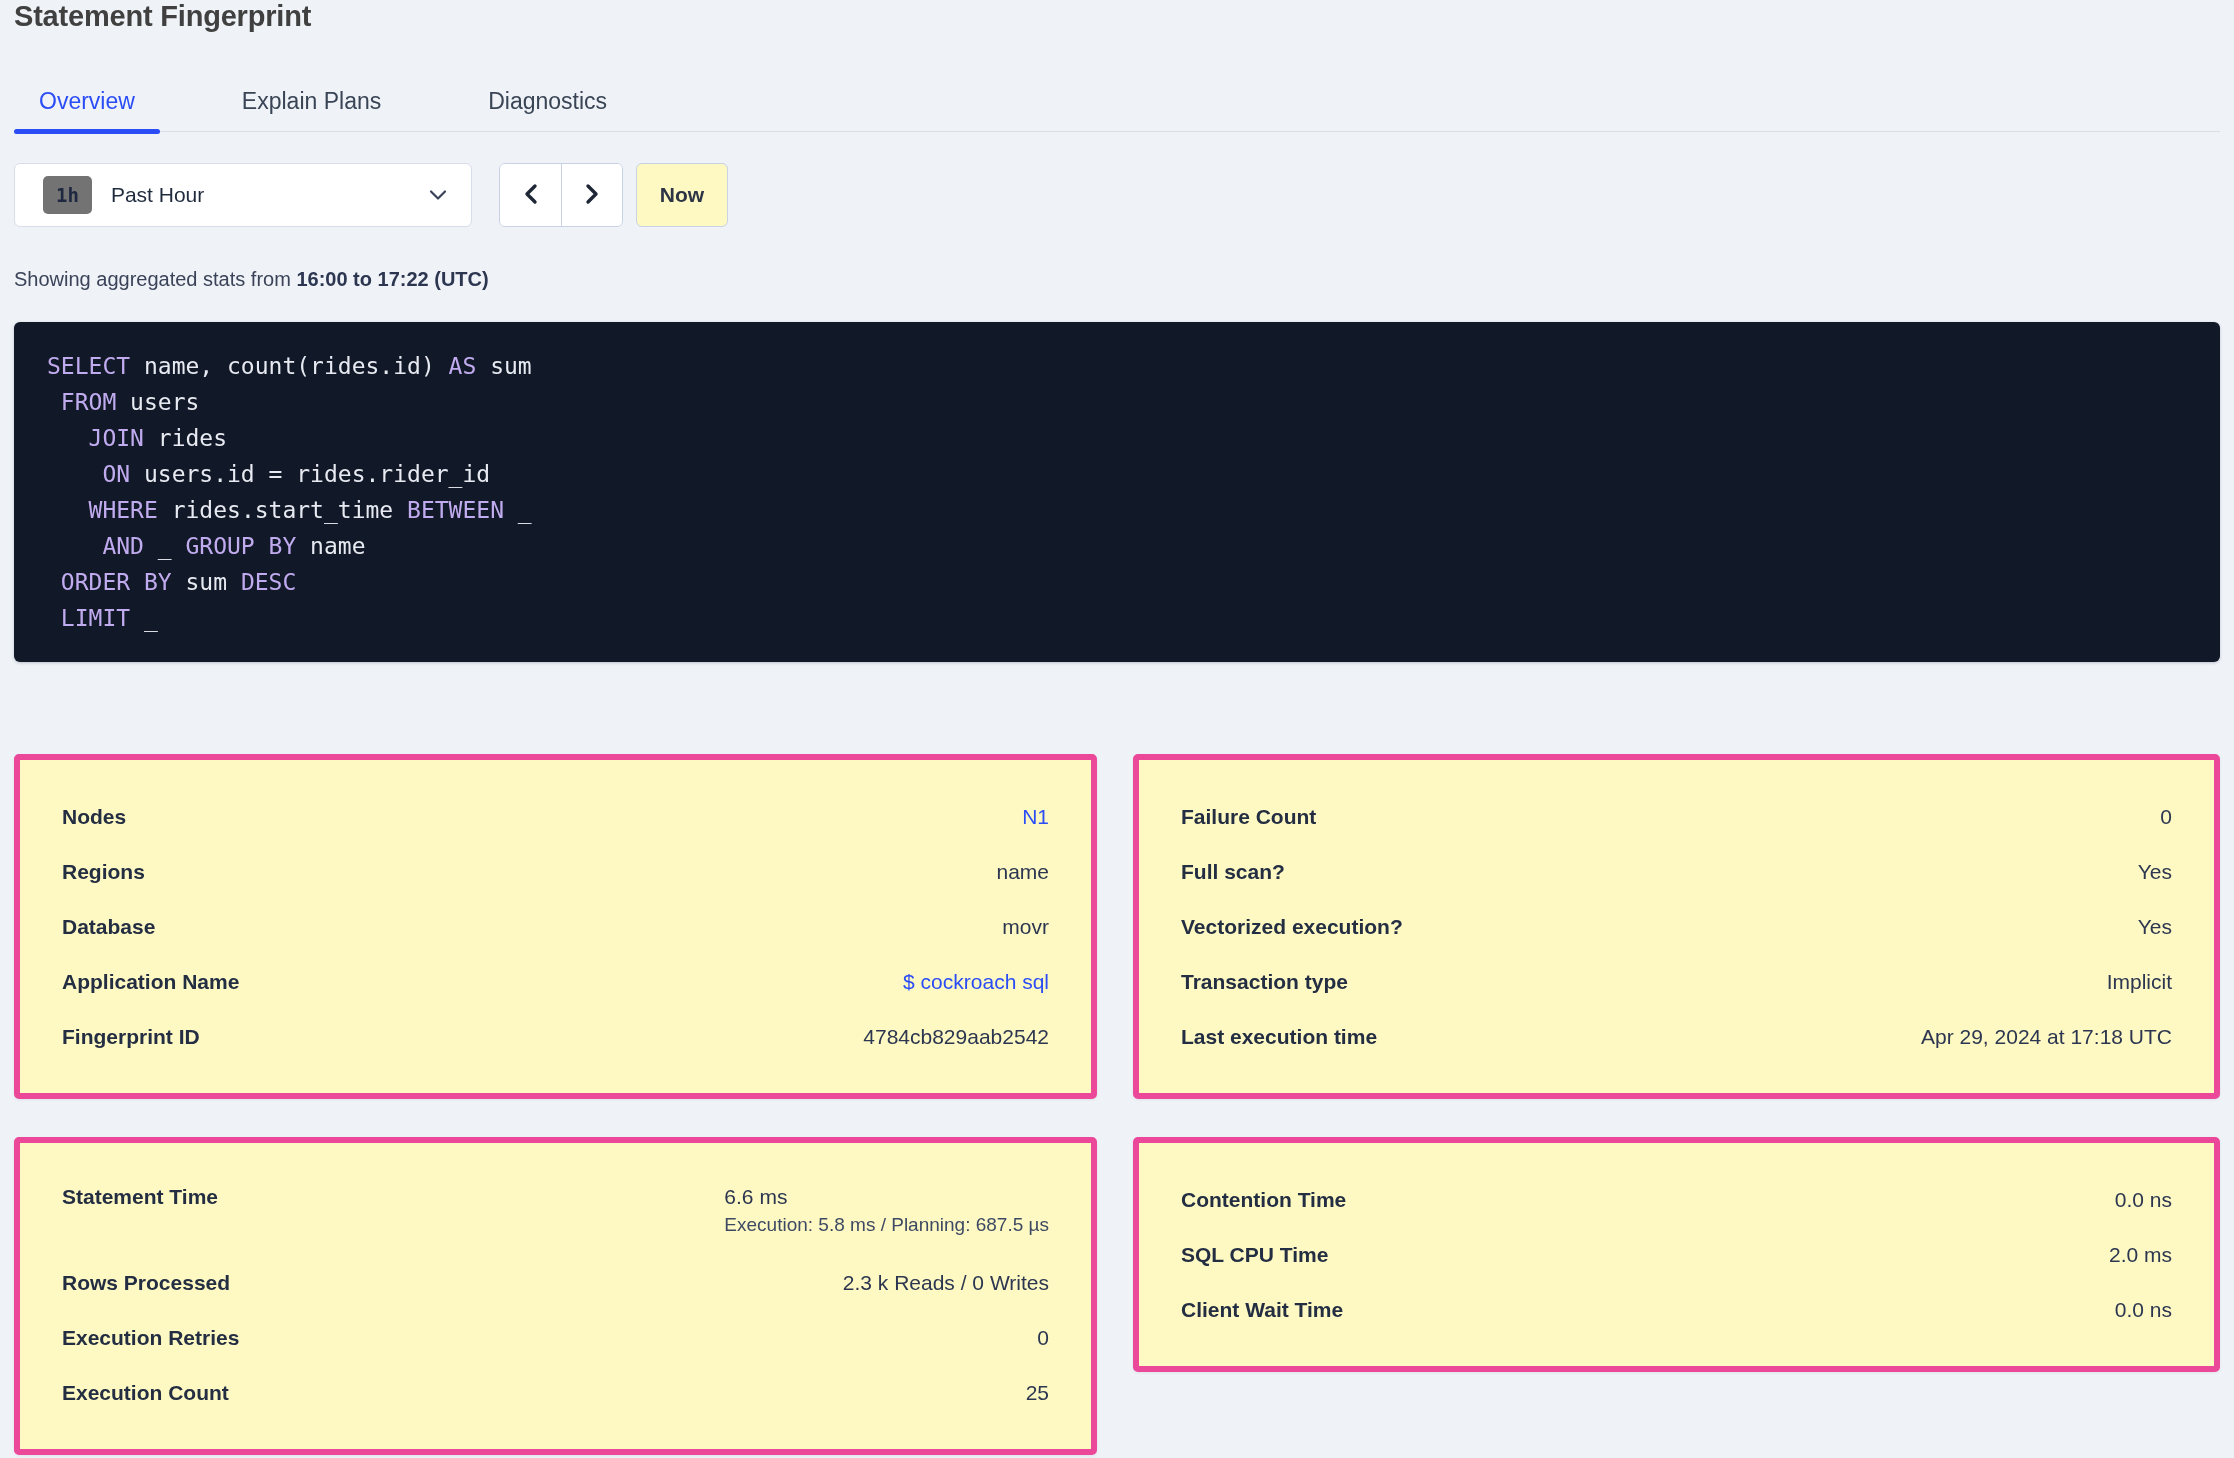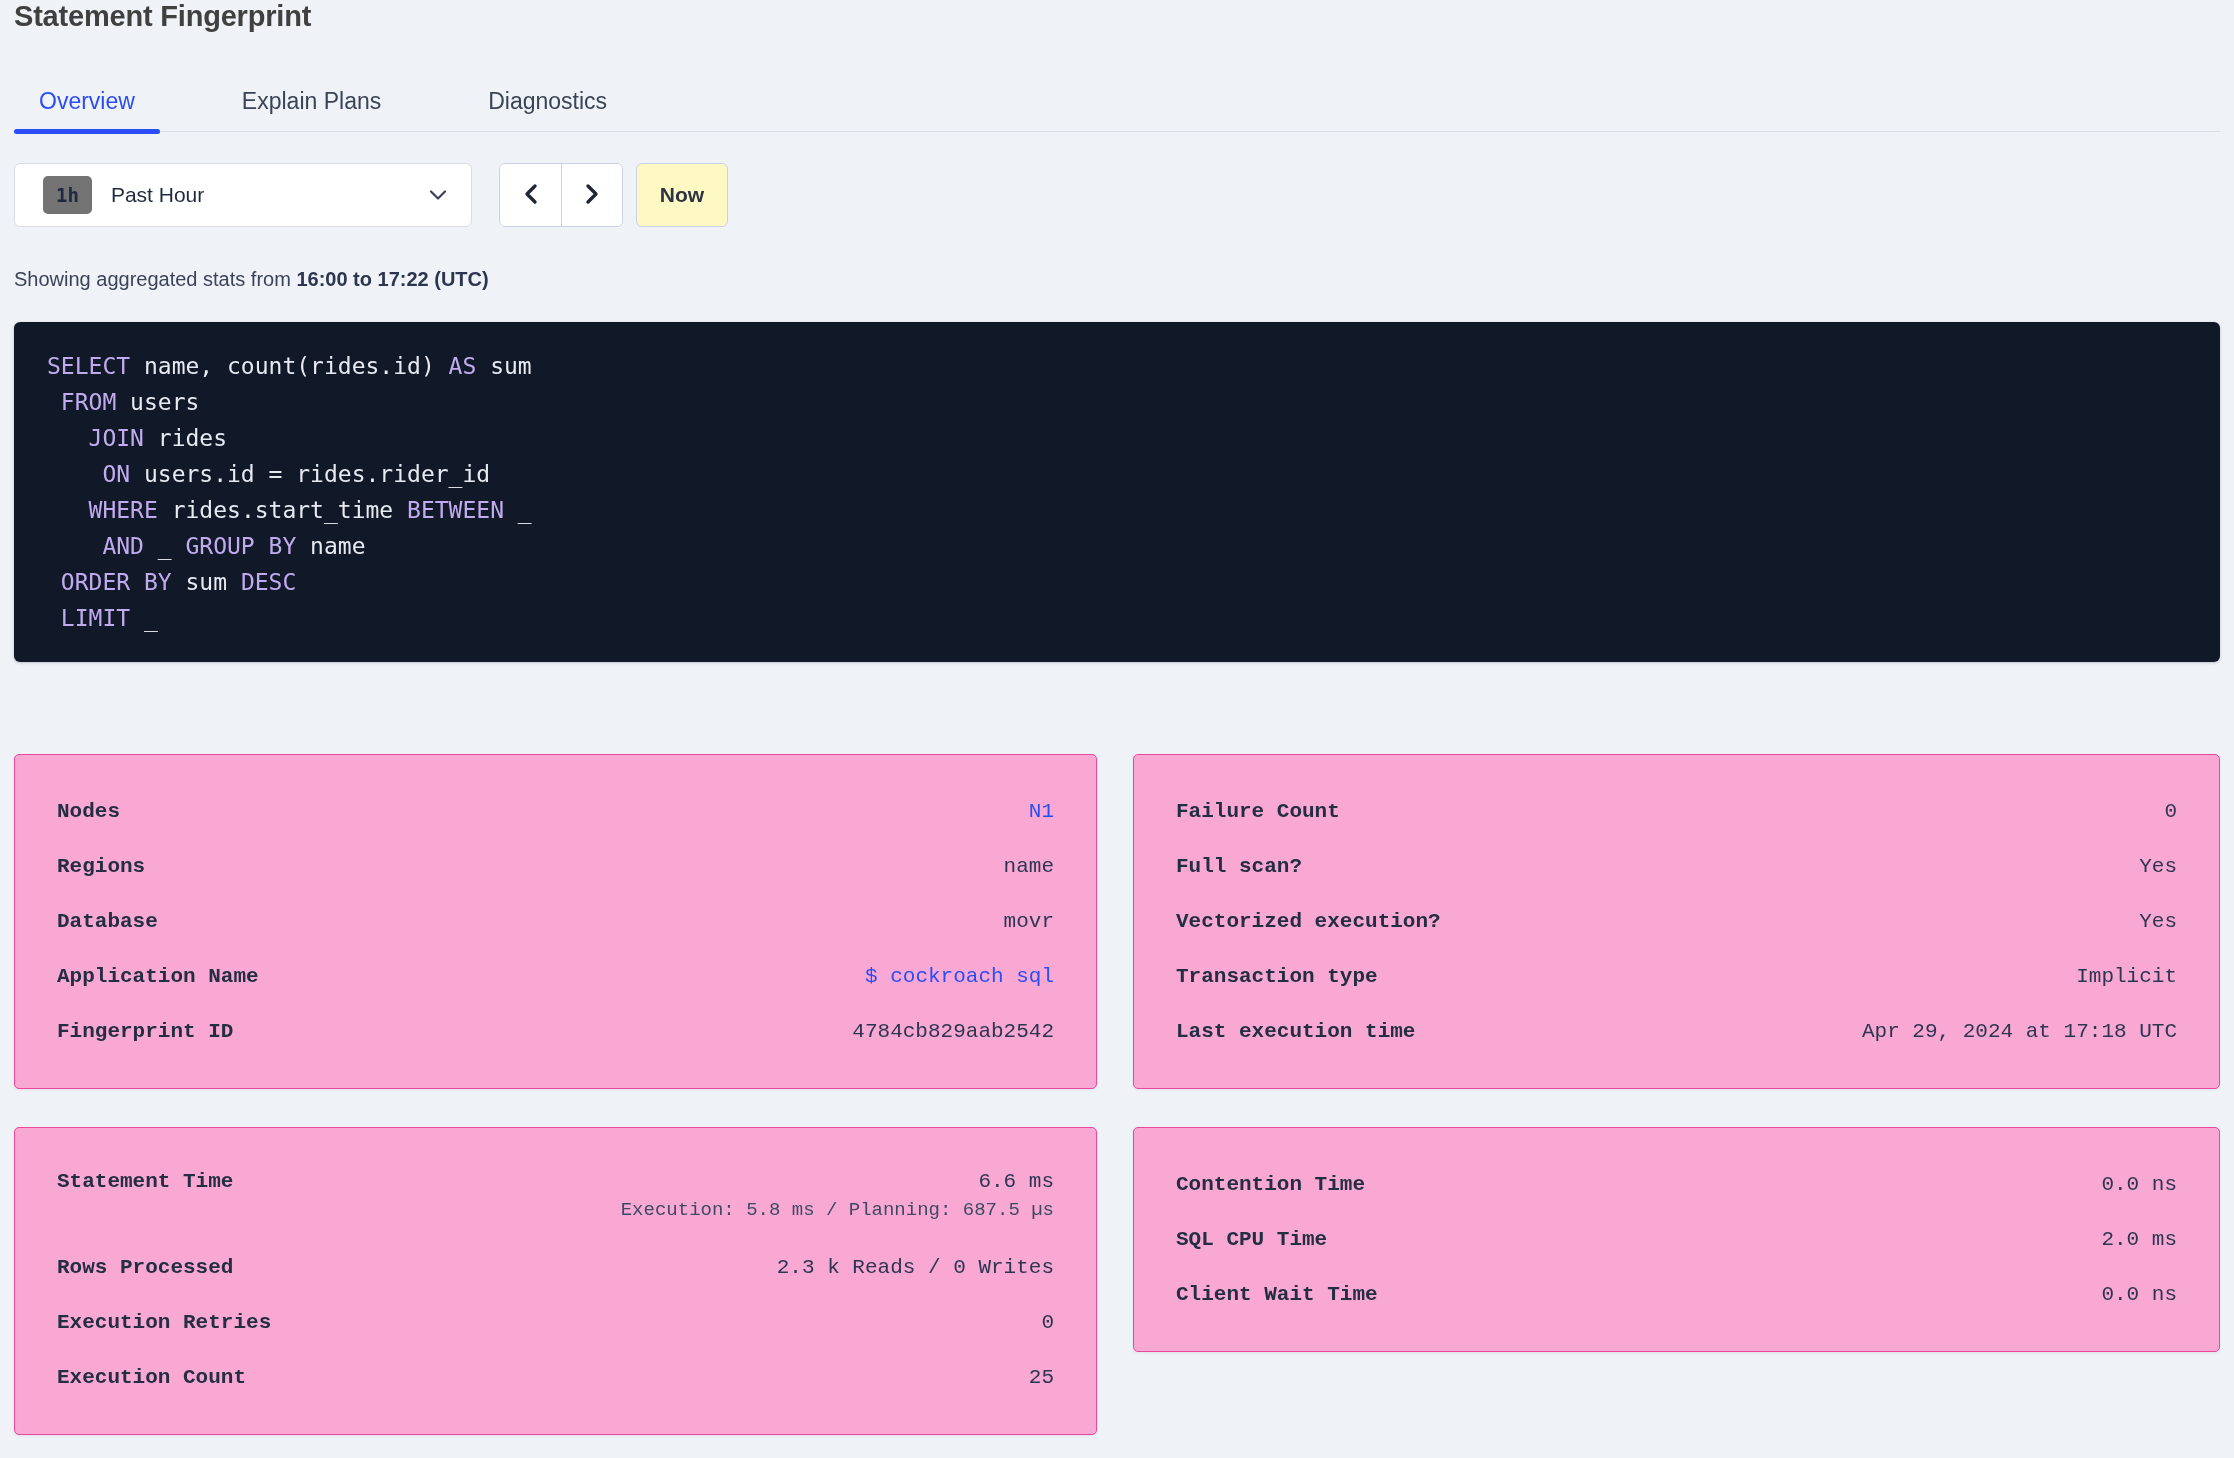--- a/index.html
+++ b/index.html
@@ -140,39 +140,38 @@
   
   .cards-grid {
     margin-top: 92px;
     display: grid;
     grid-template-columns: 1083px 1087px;
     column-gap: 36px;
     row-gap: 38px;
     align-items: start;
   }
   .card {
-    background: #f9a8d4;
-    border: 1px solid #ec4899;
+    background: #fef9c3;
+    border: 6px solid #ec4899;
     border-radius: 5px;
     padding: 29px 42px;
     box-shadow: 0 1px 3px rgba(50,60,90,0.08);
-    font-family: Liberation Mono, monospace;
   }
   .row {
     min-height: 55px;
     display: flex;
     justify-content: space-between;
     align-items: center;
   }
   .row .lab {
     font-size: 21px;
     font-weight: bold;
     color: #242e42;
   }
-  .row .val-wrap { text-align: right; }
+  .row .val-wrap { }
   .row .val { font-size: 21px; color: #2c3650; }
   .row .val.link { color: #2b4df5; cursor: pointer; }
   .row .sub {
     margin-top: 4px;
     font-size: 19px;
     color: #3e4a63;
   }
   .row.two-line { align-items: flex-start; padding-top: 12px; min-height: 83px; }
   .row.two-line .lab { line-height: 26px; }
   .row.two-line .val { line-height: 26px; }

